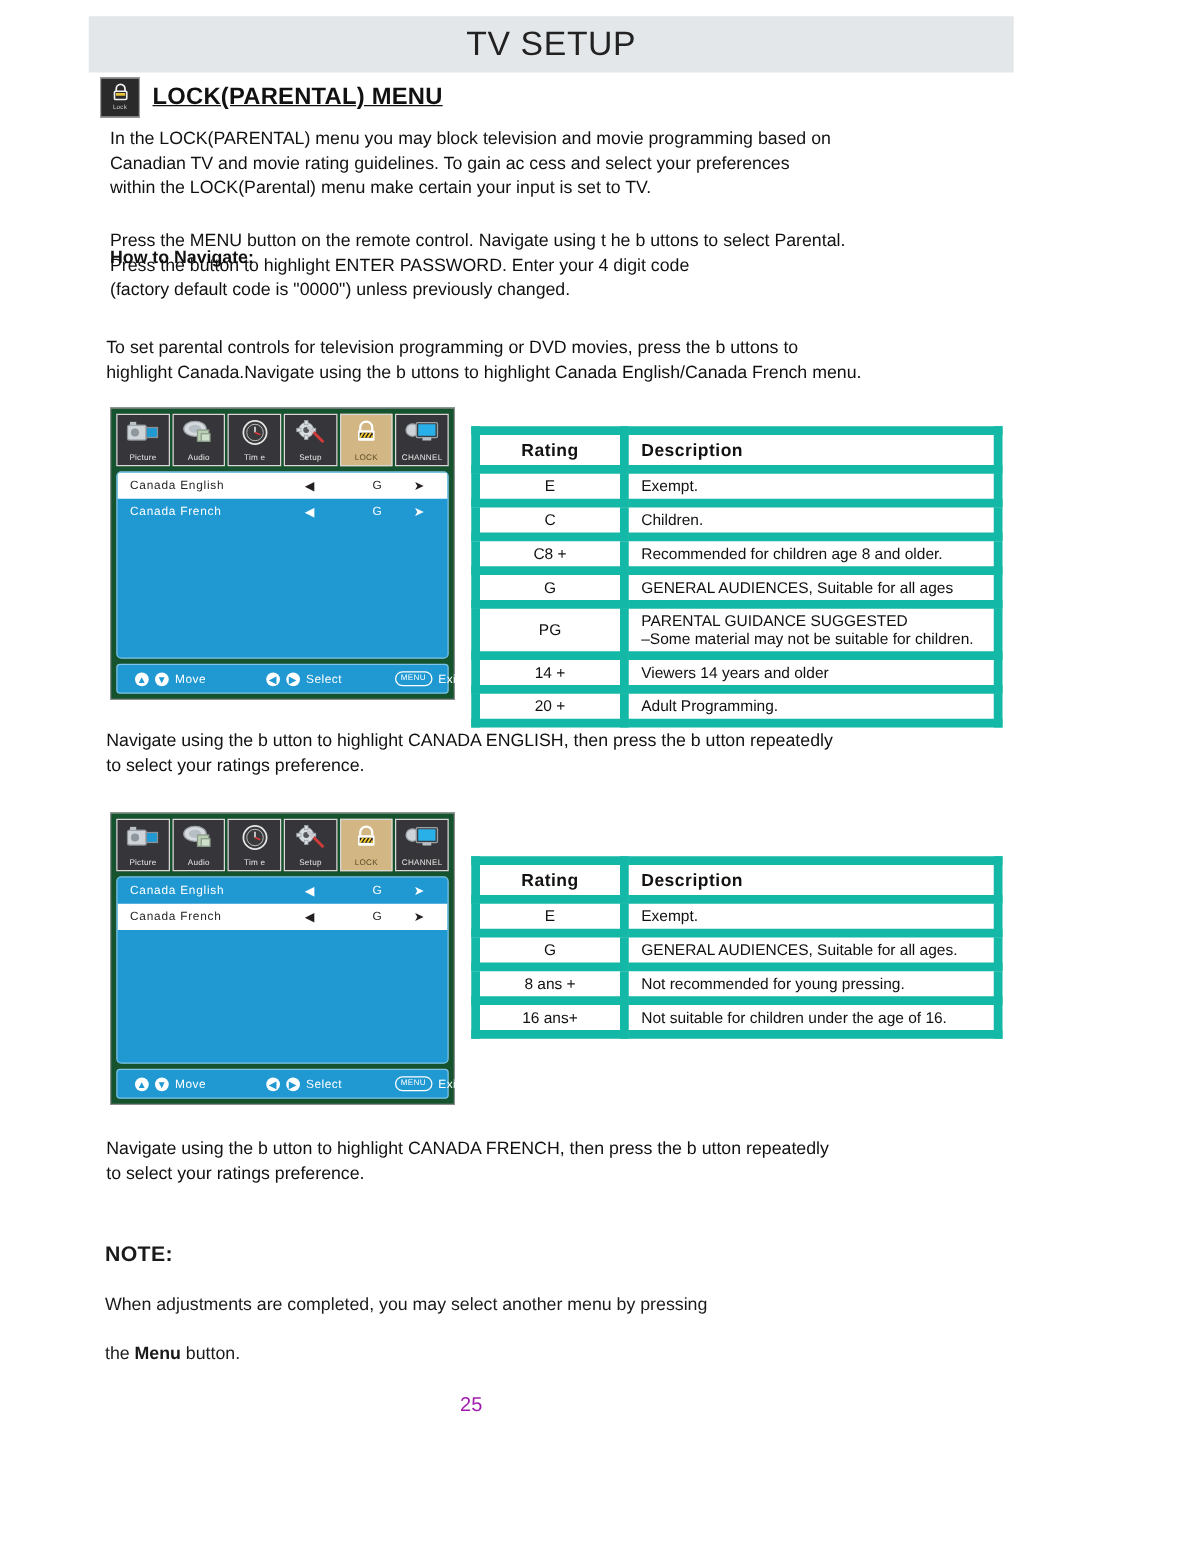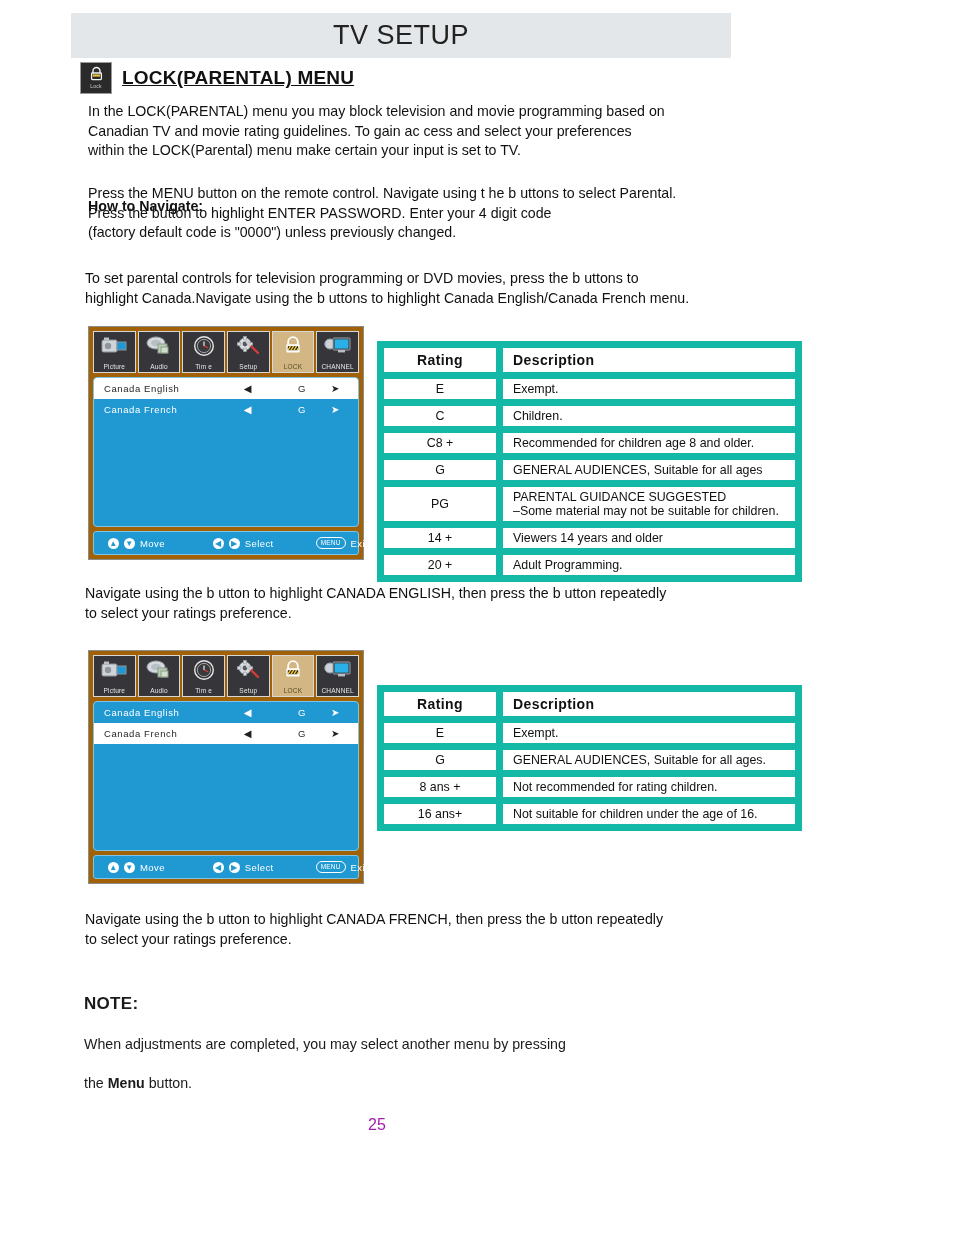--- a/index.html
+++ b/index.html
@@ -14,21 +14,21 @@
     color: #1a1a1a;
     position: relative;
     overflow: hidden;
   }
 
   
   .header-band {
     position: absolute;
     left: 71px;
     top: 13px;
-    width: 660px;
+    width: 740px;
     height: 45px;
     background: #e4e7e9;
     display: flex;
     align-items: center;
     justify-content: center;
   }
   .header-title {
     font-size: 27px;
     font-weight: 400;
     letter-spacing: 0.5px;
@@ -78,21 +78,21 @@
     line-height: 19.5px;
     color: #111;
     white-space: pre-line;
   }
   .para.bold { font-weight: bold; }
 
   
   .osd {
     position: absolute;
     width: 276px;
-    background: #a16207;
+    background: #14532d;
     border: 1px solid #8c8c8c;
     padding: 4px;
     box-sizing: border-box;
   }
   .osd-tabs {
     display: flex;
     gap: 2px;
   }
   .osd-tab {
     width: 44px;
@@ -566,21 +566,21 @@
     <tr>
       <td class="c-rating">E</td>
       <td class="c-desc">Exempt.</td>
     </tr>
     <tr>
       <td class="c-rating">G</td>
       <td class="c-desc">GENERAL AUDIENCES, Suitable for all ages.</td>
     </tr>
     <tr>
       <td class="c-rating">8 ans +</td>
-      <td class="c-desc">Not  recommended  for  rating  children.</td>
+      <td class="c-desc">Not  recommended  for  young  pressing.</td>
     </tr>
     <tr>
       <td class="c-rating">16 ans+</td>
       <td class="c-desc">Not suitable for children under the age of 16.</td>
     </tr>
   </tbody>
 </table>
 
 <div class="para" style="left:85px; top:910px; width:800px;">Navigate using the  b    utton to highlight CANADA FRENCH, then press the  b    utton repeatedly
 to select your ratings preference.</div>

